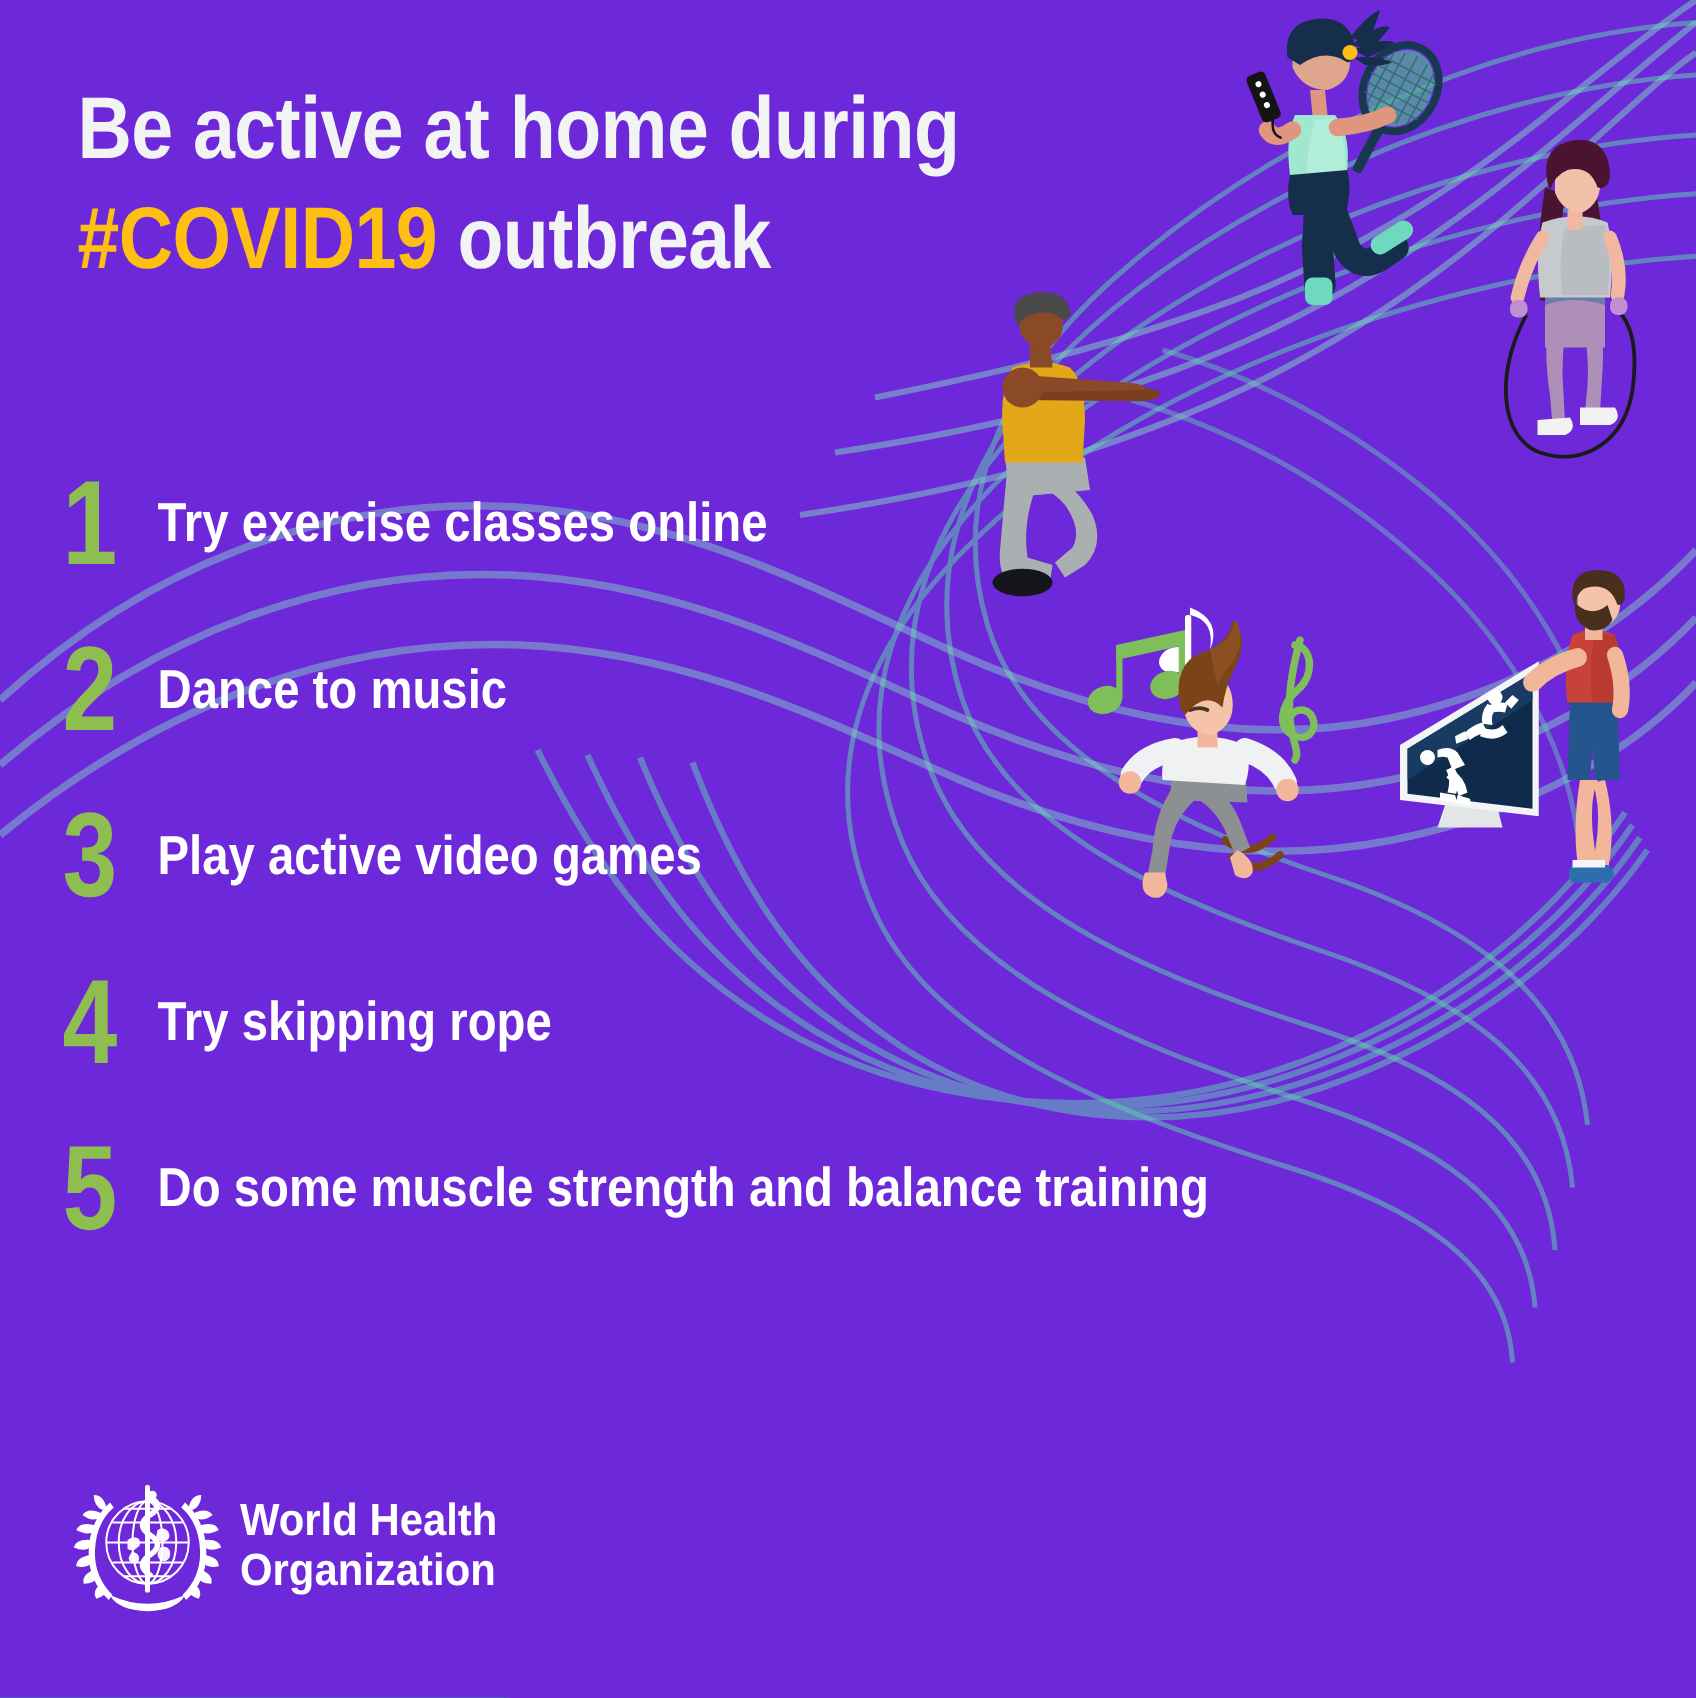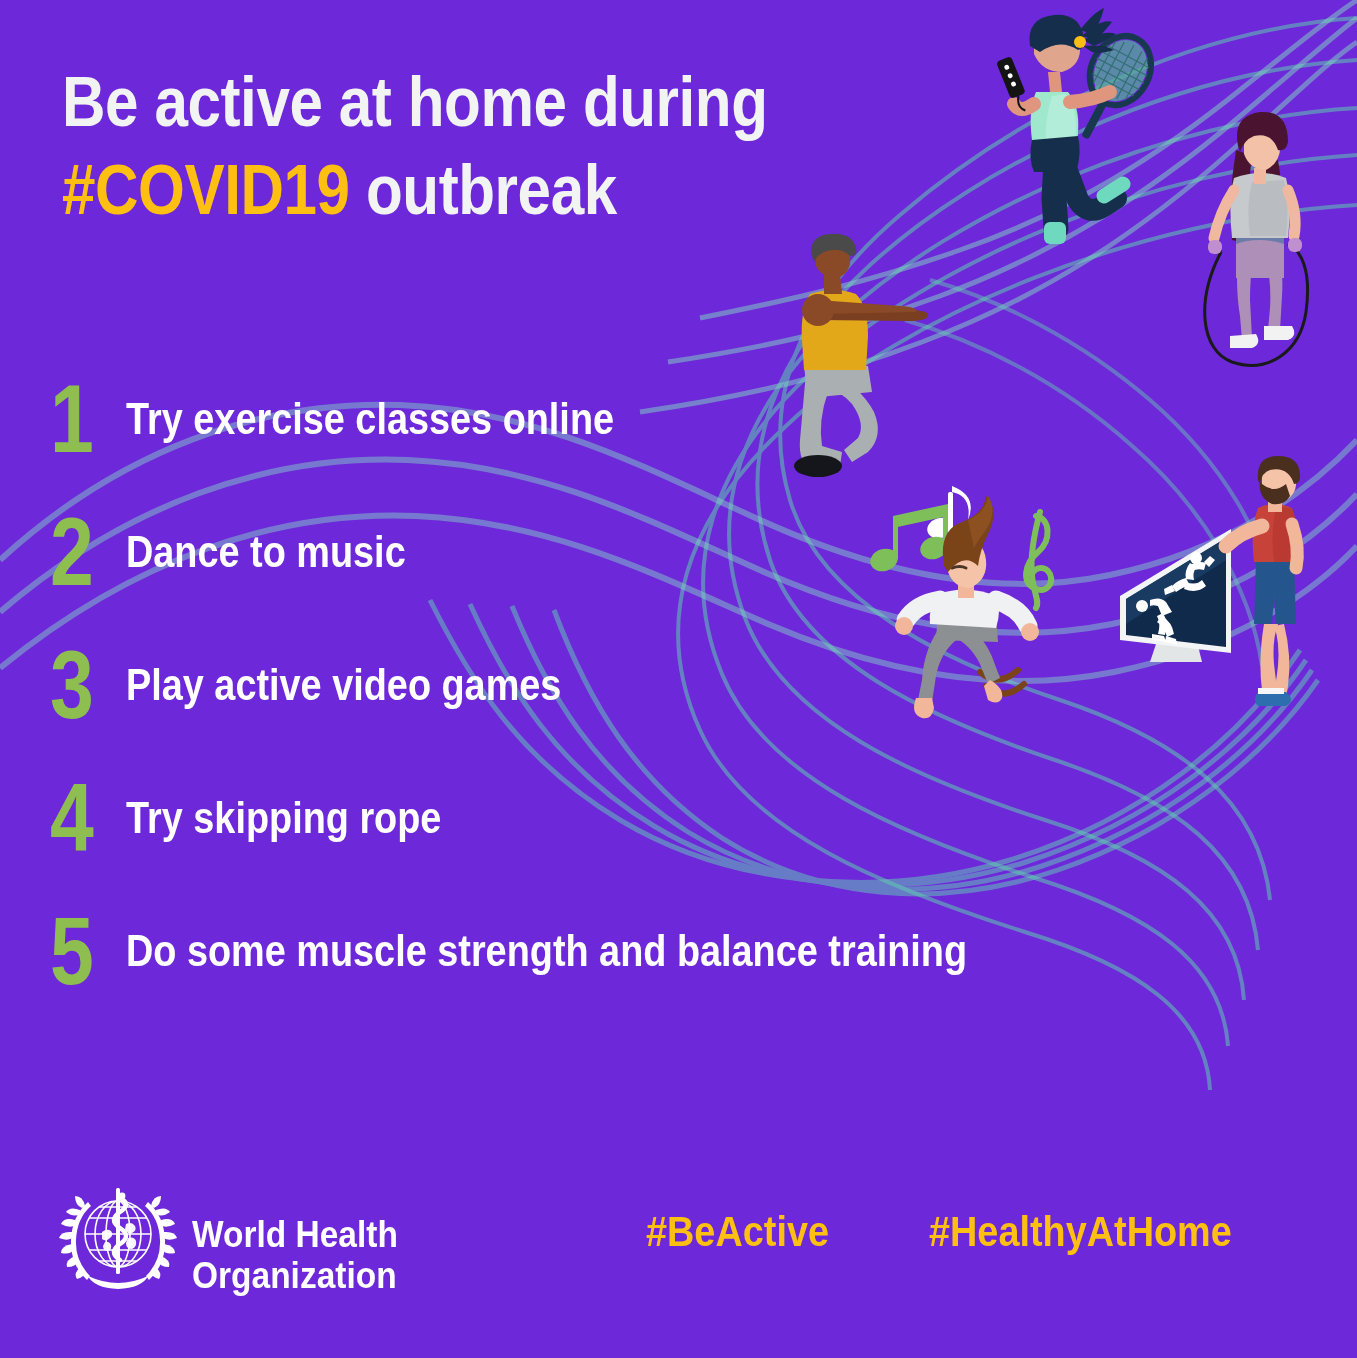--- a/index.html
+++ b/index.html
@@ -71,21 +71,21 @@
   .footer{
     position:absolute;
     left:0;bottom:0;
     width:1357px;height:200px;
     z-index:6;
   }
   .who-logo{
     position:absolute;
     left:58px;top:18px;
     display:flex;
-    align-items:flex-end;
+    align-items:center;
     gap:14px;
   }
   .who-emblem{width:120px;height:120px;flex:0 0 120px;}
   .who-words{
     color:#FFFFFF;
     font-size:36px;
     font-weight:bold;
     line-height:1.12;
     transform:scaleX(0.93);
     transform-origin:left center;
@@ -453,20 +453,16 @@
 
         <path d="M30,100 q30,14 60,0 q-6,12 -30,13 q-24,-1 -30,-13 Z" fill="#FFFFFF"></path>
         <rect x="52" y="108" width="16" height="4" rx="2" fill="#FFFFFF"></rect>
       </svg>
       <div class="who-words">
         <span>World Health</span>
         <span>Organization</span>
       </div>
     </div>
 
-    <div class="hashtags">
-      <span>#BeActive</span>
-      <span>#HealthyAtHome</span>
-    </div>
 
   </div>
 
 </div>
 
 </body></html>

